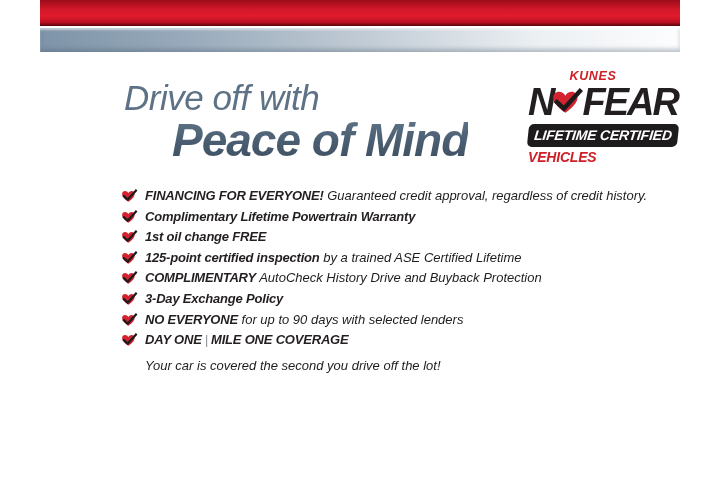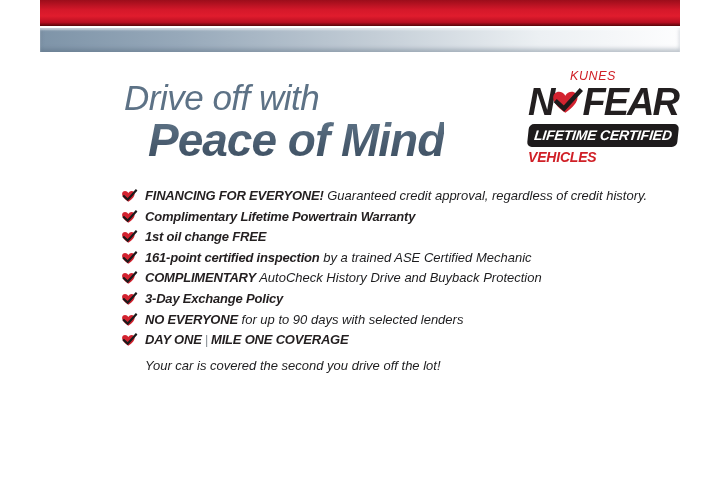--- a/index.html
+++ b/index.html
@@ -24,30 +24,30 @@
   }
   .bar-red-bottom{
     top:453px;height:27px;
     background:linear-gradient(180deg,#570509 0%,#a30d1d 18%,#dd1b2c 55%,#d5182a 80%,#c01124 100%);
   }
 
   
   .heading{position:absolute;top:80px;left:124px;font-style:italic;letter-spacing:-.5px;}
   .h-line1{font-size:35px;font-weight:400;color:#5d7286;line-height:1.0;}
   .h-line2{
-    font-size:46px;font-weight:700;line-height:1.0;margin-left:24px;margin-top:2px;
+    font-size:46px;font-weight:700;line-height:1.0;margin-left:48px;margin-top:2px;
     letter-spacing:-1px;
     background:linear-gradient(180deg,#607588 0%,#4a5d70 55%,#3d4f61 100%);
     -webkit-background-clip:text;background-clip:text;color:transparent;
   }
 
   
   .logo{position:absolute;top:69px;left:528px;width:150px;text-align:center;}
   .logo-brand{
-    color:#d02027;font-weight:400;font-style:italic;font-size:12.5px;
+    color:#d02027;font-weight:700;font-style:italic;font-size:12.5px;
     letter-spacing:.6px;transform:translateX(-10px);
   }
   .logo-word{
     display:flex;align-items:center;justify-content:center;
     color:#231f20;font-weight:700;font-style:italic;font-size:38px;
     letter-spacing:-2px;line-height:1;margin-top:0px;
   }
   .logo-heart{width:37px;height:31px;margin:0 -1px 2px -3px;}
   .logo-badge{
     background:#1e1b1c;color:#ffffff;font-weight:700;font-style:italic;
@@ -119,21 +119,21 @@
       <div class="benefit-row">
         <svg class="check-icon" viewBox="0 0 27 22">
           <use href="#heartcheck"></use>
         </svg>
         <div class="benefit-text"><span class="lead">1st oil change FREE</span></div>
       </div>
       <div class="benefit-row">
         <svg class="check-icon" viewBox="0 0 27 22">
           <use href="#heartcheck"></use>
         </svg>
-        <div class="benefit-text"><span class="lead">161-point certified inspection</span> <span class="rest">by a trained ASE Certified Mechanic</span></div>
+        <div class="benefit-text"><span class="lead">125-point certified inspection</span> <span class="rest">by a trained ASE Certified Lifetime</span></div>
       </div>
       <div class="benefit-row">
         <svg class="check-icon" viewBox="0 0 27 22">
           <use href="#heartcheck"></use>
         </svg>
         <div class="benefit-text"><span class="lead">COMPLIMENTARY</span> <span class="rest">AutoCheck History Drive and Buyback Protection</span></div>
       </div>
       <div class="benefit-row">
         <svg class="check-icon" viewBox="0 0 27 22">
           <use href="#heartcheck"></use>

